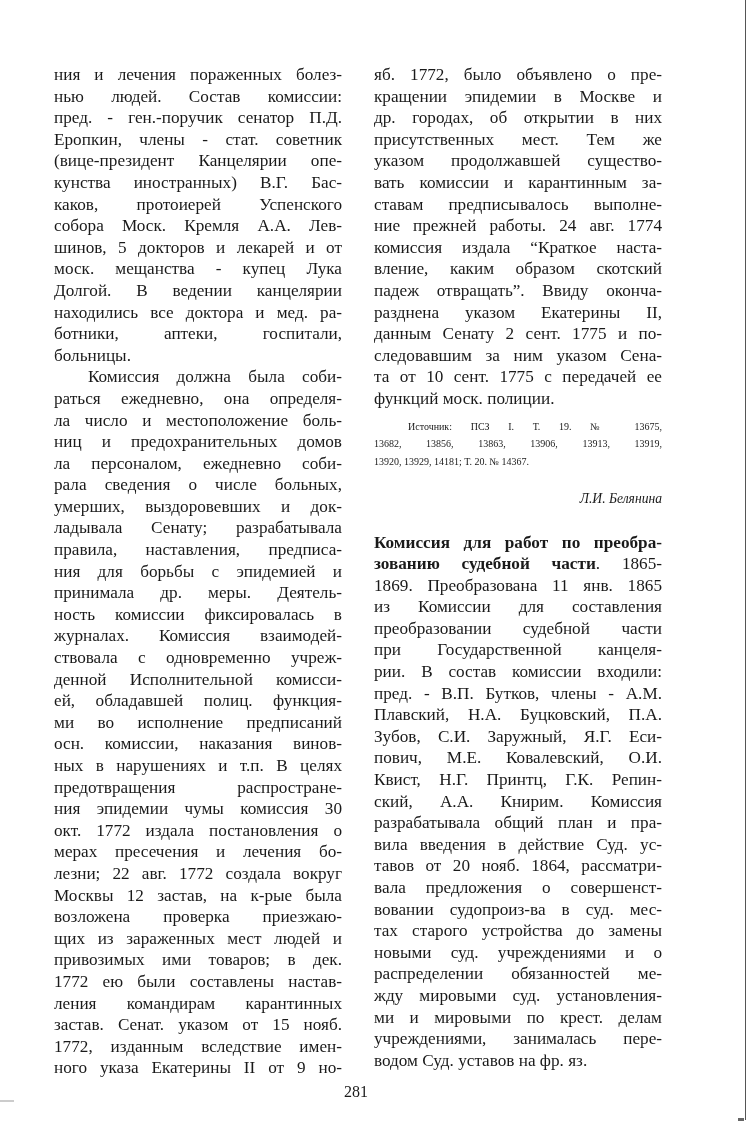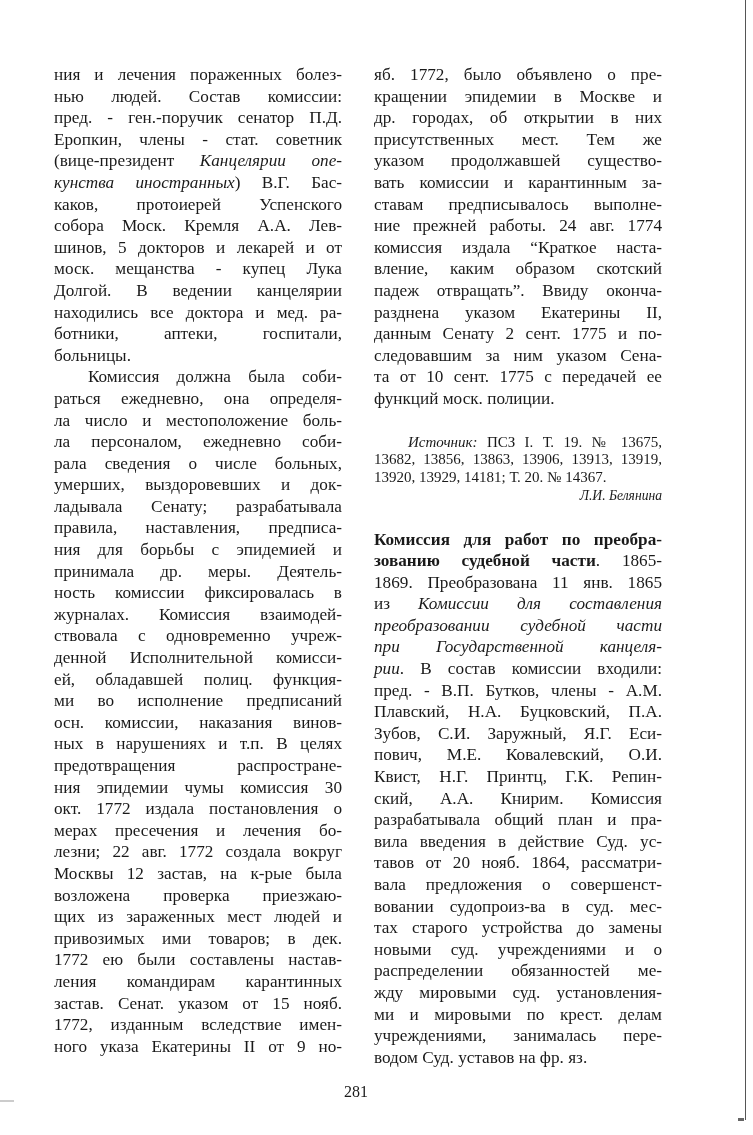--- a/index.html
+++ b/index.html
@@ -6,25 +6,25 @@
     body {
       width: 753px; height: 1135px; background: #ffffff; position: relative; overflow: hidden;
       font-family: "Liberation Serif", "DejaVu Serif", serif; color: #1a1a1a;
     }
     .col { position: absolute; top: 64px; width: 288px; font-size: 17.2px; line-height: 21.6px; }
     .col-left { left: 54px; }
     .col-right { left: 374px; }
     .line { display: block; white-space: nowrap; height: 21.6px; text-align-last: justify; text-align: justify; }
     .line.last { text-align-last: left; }
     .line.indent { padding-left: 34px; }
-    .it { font-style: italic; }
+    .it { }
     .b { font-weight: bold; }
-    .source { font-size: 15px; line-height: 17.5px; margin-top: 24px; }
+    .source { font-size: 10px; line-height: 17.5px; margin-top: 8px; }
     .source .line { height: 17.5px; }
-    .author { font-size: 13.6px; line-height: 17.5px; text-align: right; font-style: italic; margin-top: 1px; }
+    .author { font-size: 13.6px; line-height: 17.5px; text-align: right; font-style: italic; margin-top: 20px; }
     .gap { height: 24px; }
     .page-number { position: absolute; left: 344px; top: 1083px; font-size: 16px; }
     .right-rule { position: absolute; left: 745px; top: 0; width: 1px; height: 1120px; background: #555; }
     .specks { position: absolute; left: 0; top: 1100px; width: 14px; height: 2px; background: #999; opacity: .5; }
     .speck2 { position: absolute; left: 738px; top: 1118px; width: 6px; height: 3px; background: #666; }
   </style>
 </head>
 <body>
 
 <div class="right-rule"></div>
@@ -42,20 +42,21 @@
     <span class="line"><span>собора Моск. Кремля А.А. Лев-</span></span>
     <span class="line"><span>шинов, 5 докторов и лекарей и от</span></span>
     <span class="line"><span>моск. мещанства - купец Лука</span></span>
     <span class="line"><span>Долгой. В ведении канцелярии</span></span>
     <span class="line"><span>находились все доктора и мед. ра-</span></span>
     <span class="line"><span>ботники, аптеки, госпитали,</span></span>
     <span class="line last"><span>больницы.</span></span>
     <span class="line indent"><span>Комиссия должна была соби-</span></span>
     <span class="line"><span>раться ежедневно, она определя-</span></span>
     <span class="line"><span>ла число и местоположение боль-</span></span>
+    <span class="line"><span>ниц и предохранительных домов</span></span>
     <span class="line"><span>ла персоналом, ежедневно соби-</span></span>
     <span class="line"><span>рала сведения о числе больных,</span></span>
     <span class="line"><span>умерших, выздоровевших и док-</span></span>
     <span class="line"><span>ладывала Сенату; разрабатывала</span></span>
     <span class="line"><span>правила, наставления, предписа-</span></span>
     <span class="line"><span>ния для борьбы с эпидемией и</span></span>
     <span class="line"><span>принимала др. меры. Деятель-</span></span>
     <span class="line"><span>ность комиссии фиксировалась в</span></span>
     <span class="line"><span>журналах. Комиссия взаимодей-</span></span>
     <span class="line"><span>ствовала с одновременно учреж-</span></span>

